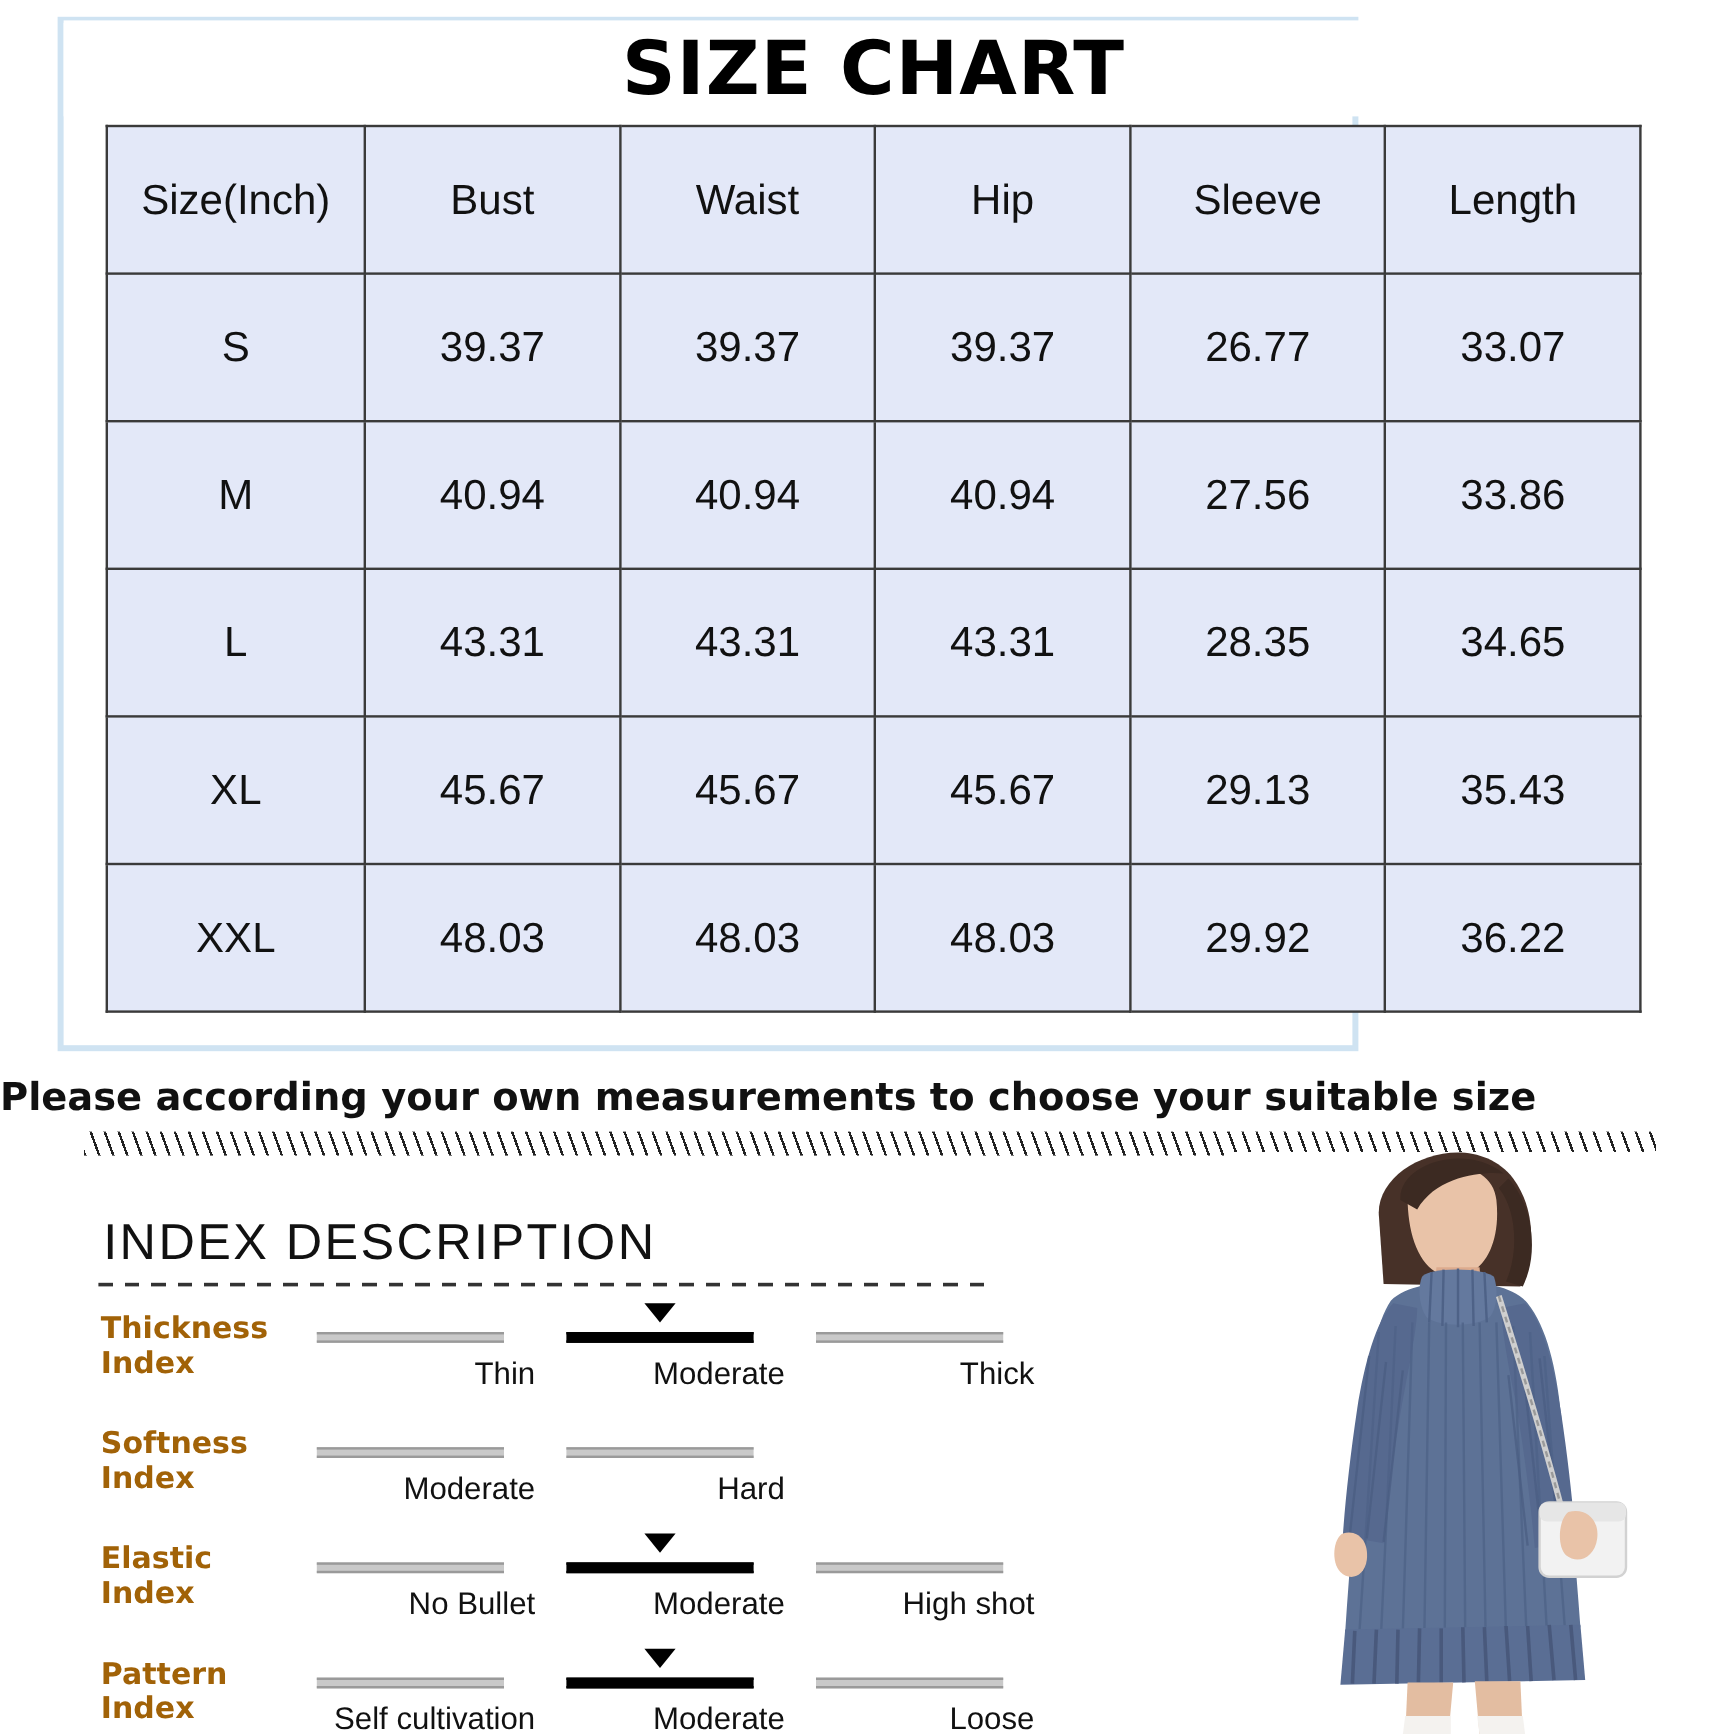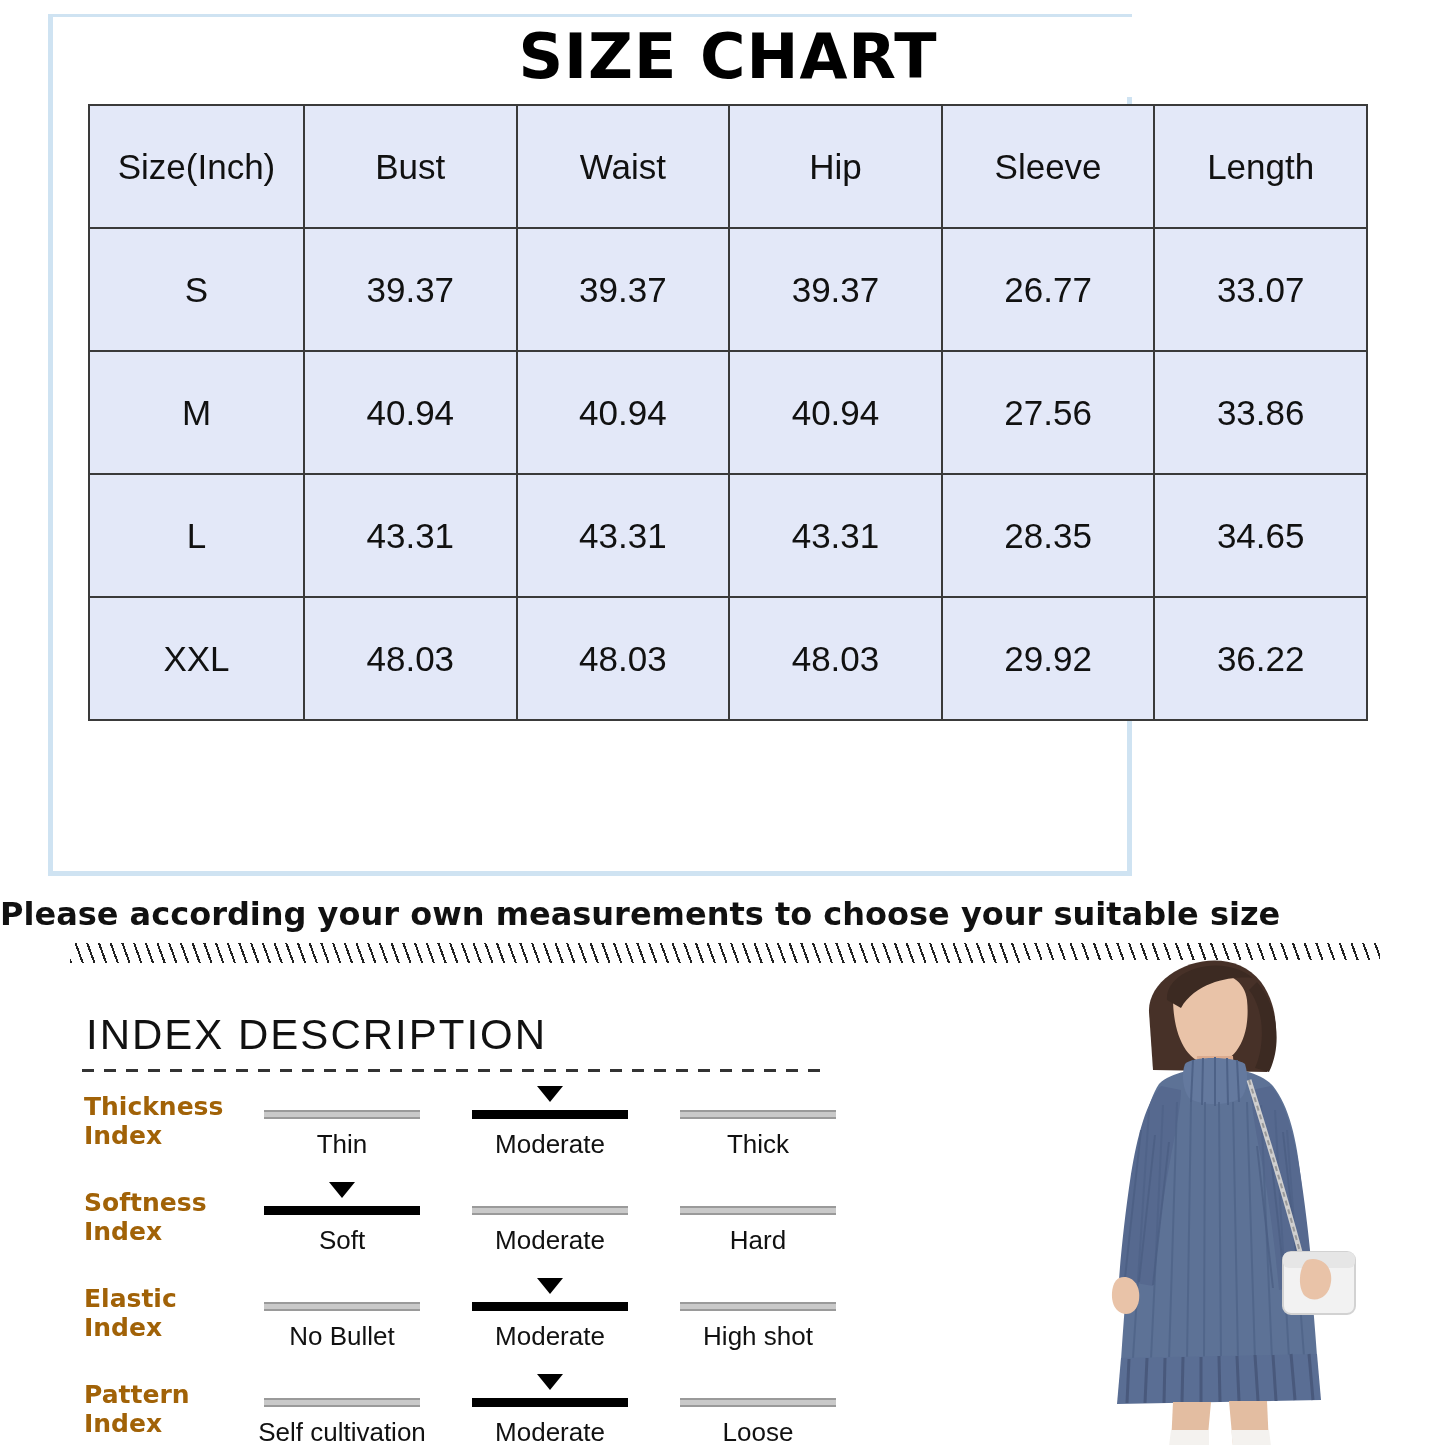--- a/index.html
+++ b/index.html
@@ -134,21 +134,21 @@
     padding-top: 8px;
   }
   .index-cells {
     display: flex;
     flex: 1;
     gap: 0;
   }
   .index-cell {
     width: 208px;
     position: relative;
-    text-align: center;
+    text-align: right;
   }
   .marker {
     height: 26px;
     position: relative;
   }
   .marker .tri {
     position: absolute;
     top: 2px;
     left: 50%;
     transform: translateX(-50%);
@@ -233,20 +233,28 @@
       </tr>
       <tr>
         <td>L</td>
         <td>43.31</td>
         <td>43.31</td>
         <td>43.31</td>
         <td>28.35</td>
         <td>34.65</td>
       </tr>
       <tr>
+        <td>XL</td>
+        <td>45.67</td>
+        <td>45.67</td>
+        <td>45.67</td>
+        <td>29.13</td>
+        <td>35.43</td>
+      </tr>
+      <tr>
         <td>XXL</td>
         <td>48.03</td>
         <td>48.03</td>
         <td>48.03</td>
         <td>29.92</td>
         <td>36.22</td>
       </tr>
     </tbody>
   </table>
 </div>
@@ -284,27 +292,20 @@
       </div>
     </div>
   </div>
 
   <div class="index-row">
     <div class="index-label">
       <div>Softness</div>
       <div>Index</div>
     </div>
     <div class="index-cells">
-      <div class="index-cell">
-        <div class="marker">
-            <div class="tri"></div>
-          </div>
-        <div class="bar active"></div>
-        <div class="cell-label">Soft</div>
-      </div>
       <div class="index-cell">
         <div class="marker"></div>
         <div class="bar"></div>
         <div class="cell-label">Moderate</div>
       </div>
       <div class="index-cell">
         <div class="marker"></div>
         <div class="bar"></div>
         <div class="cell-label">Hard</div>
       </div>

